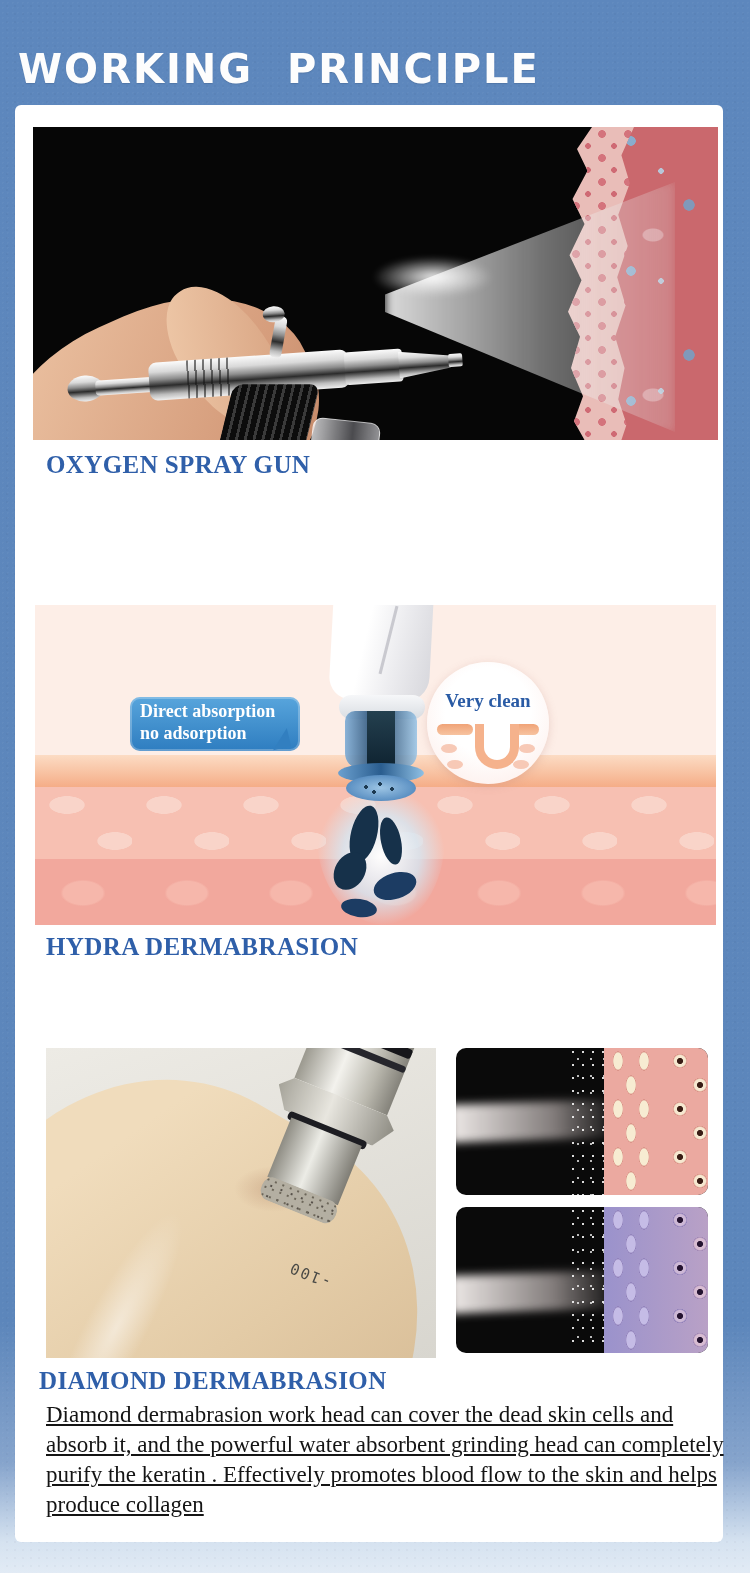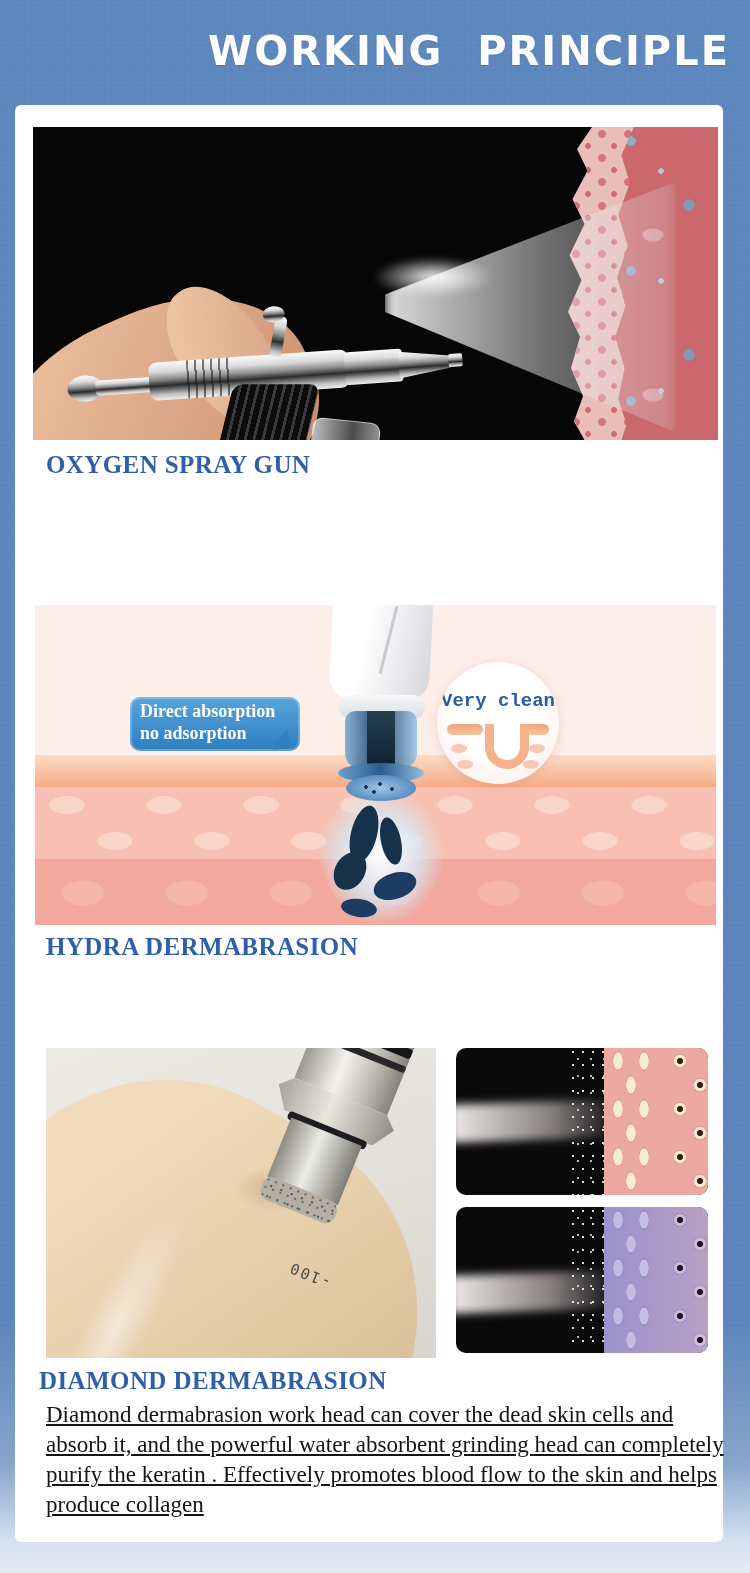--- a/index.html
+++ b/index.html
@@ -3,21 +3,21 @@
 <meta charset="utf-8">
 <style>
   html,body{margin:0;padding:0;background:#fff;}
   .page{position:relative;width:750px;height:1573px;overflow:hidden;
     background:linear-gradient(180deg,#5d87bd 0%,#5c86bb 84%,#86a4cc 93%,#d5e2f0 98%,#e2ebf5 100%);
     font-family:"Liberation Serif", serif;}
   .page::before{content:"";position:absolute;inset:0;pointer-events:none;opacity:.5;
     background-image:radial-gradient(rgba(255,255,255,.07) 1px,transparent 1px),
                      radial-gradient(rgba(0,0,30,.06) 1px,transparent 1px);
     background-size:5px 5px,8px 8px;background-position:0 0,3px 2px;}
-  .title{position:absolute;left:0;top:28px;width:730px;margin:0;text-align:right;
+  .title{position:absolute;left:0;top:28px;width:730px;margin:18px;text-align:left;
     font-family:"DejaVu Sans", sans-serif;font-weight:800;font-size:40px;color:#fdfdfd;
     letter-spacing:2px;word-spacing:18px;z-index:3;text-shadow:0 1px 1px rgba(60,90,130,.35);}
   .panel{position:absolute;left:15px;top:105px;width:708px;height:1437px;background:#fff;border-radius:6px;z-index:2;}
   .h2{position:absolute;margin:0;font-size:25px;font-weight:600;color:#2f5fa9;letter-spacing:.4px;}
   .p{position:absolute;margin:0;font-size:23px;line-height:30px;color:#141414;}
   .h2-1{left:31px;top:346px;} .p-1{left:31px;top:380px;width:680px;}
   .h2-2{left:31px;top:828px;} .p-2{left:31px;top:861px;width:680px;}
   .h2-3{left:24px;top:1262px;} .p-3{left:31px;top:1295px;width:682px;text-decoration:underline;}
   figure{margin:0;}
 
@@ -102,22 +102,22 @@
   .b1{left:316px;top:200px;width:26px;height:58px;transform:rotate(14deg);}
   .b2{left:346px;top:212px;width:20px;height:48px;transform:rotate(-12deg);}
   .b3{left:300px;top:246px;width:30px;height:40px;transform:rotate(30deg);}
   .b4{left:338px;top:268px;width:44px;height:26px;transform:rotate(-18deg);background:#1c3c63;}
   .b5{left:306px;top:294px;width:36px;height:18px;transform:rotate(8deg);background:#1c3c63;}
   .bubble{position:absolute;left:95px;top:92px;width:150px;height:48px;border-radius:10px;
     background:linear-gradient(180deg,#58a5dc,#2e7dc0);box-shadow:inset 0 0 0 2px rgba(255,255,255,.25);
     color:#fff;font-size:18px;font-weight:600;line-height:22px;padding:3px 10px;box-sizing:content-box;}
   .bubble-tail{position:absolute;left:243px;top:128px;width:0;height:0;border:13px solid transparent;
     border-left-color:#327fc0;transform:rotate(32deg);}
-  .inset{position:absolute;left:402px;top:57px;width:122px;height:122px;border-radius:50%;overflow:hidden;
-    background:radial-gradient(circle at 50% 40%,#ffffff 45%,#fdece8 95%);box-shadow:0 2px 8px rgba(180,120,110,.25);font-family:Liberation Mono, monospace;}
+  .inset{position:absolute;left:392px;top:57px;width:122px;height:122px;border-radius:50%;overflow:hidden;
+    background:radial-gradient(circle at 50% 40%,#ffffff 45%,#fdece8 95%);box-shadow:0 2px 8px rgba(180,120,110,.25);}
   .inset-label{position:absolute;left:0;top:28px;width:122px;text-align:center;color:#2a5ba5;
     font-size:19px;font-weight:700;}
   .pore-bar{position:absolute;top:62px;width:36px;height:11px;border-radius:6px;
     background:linear-gradient(180deg,#f0a377,#f7c3a0);}
   .pb-l{left:10px;} .pb-r{right:10px;}
   .pore-u{position:absolute;left:48px;top:62px;width:26px;height:36px;background:#fff;
     border:9px solid #f5b28c;border-top:none;border-radius:0 0 22px 22px;box-sizing:content-box;}
   .pore-dot{position:absolute;width:16px;height:9px;border-radius:50%;background:#f7c9b6;}
   .pd1{left:14px;top:82px;} .pd2{left:92px;top:82px;} .pd3{left:20px;top:98px;} .pd4{left:86px;top:98px;}
 

